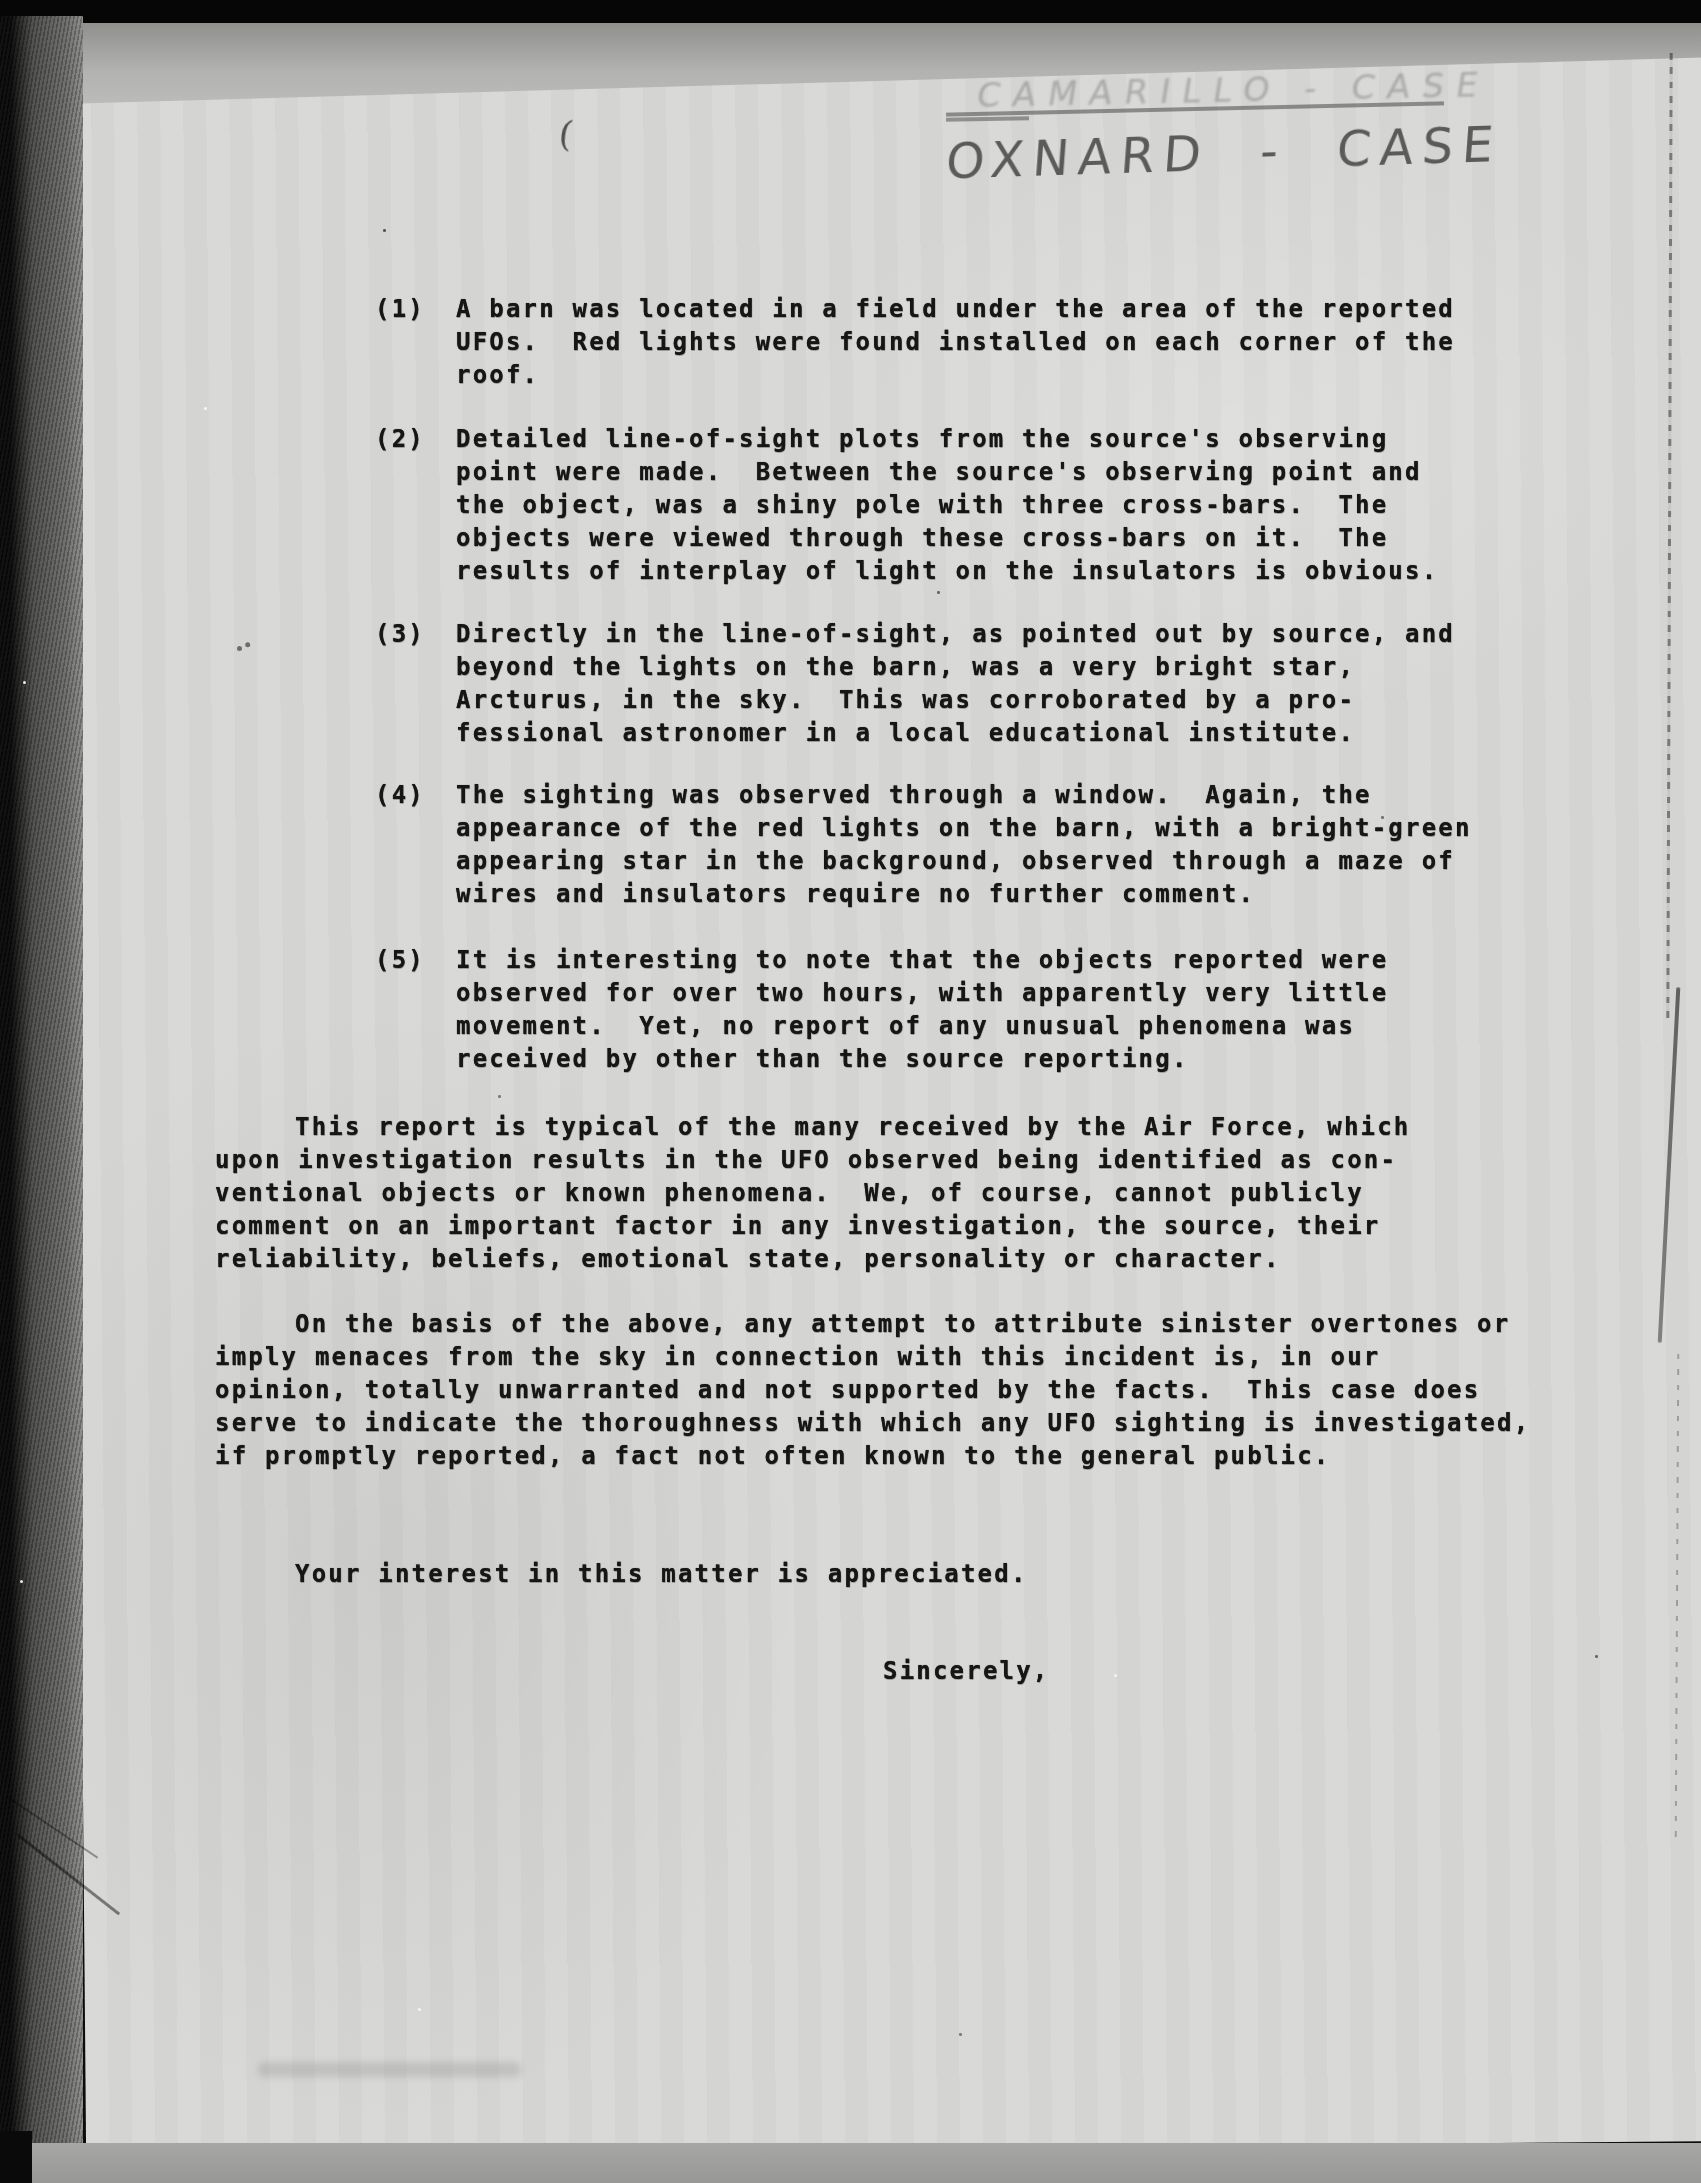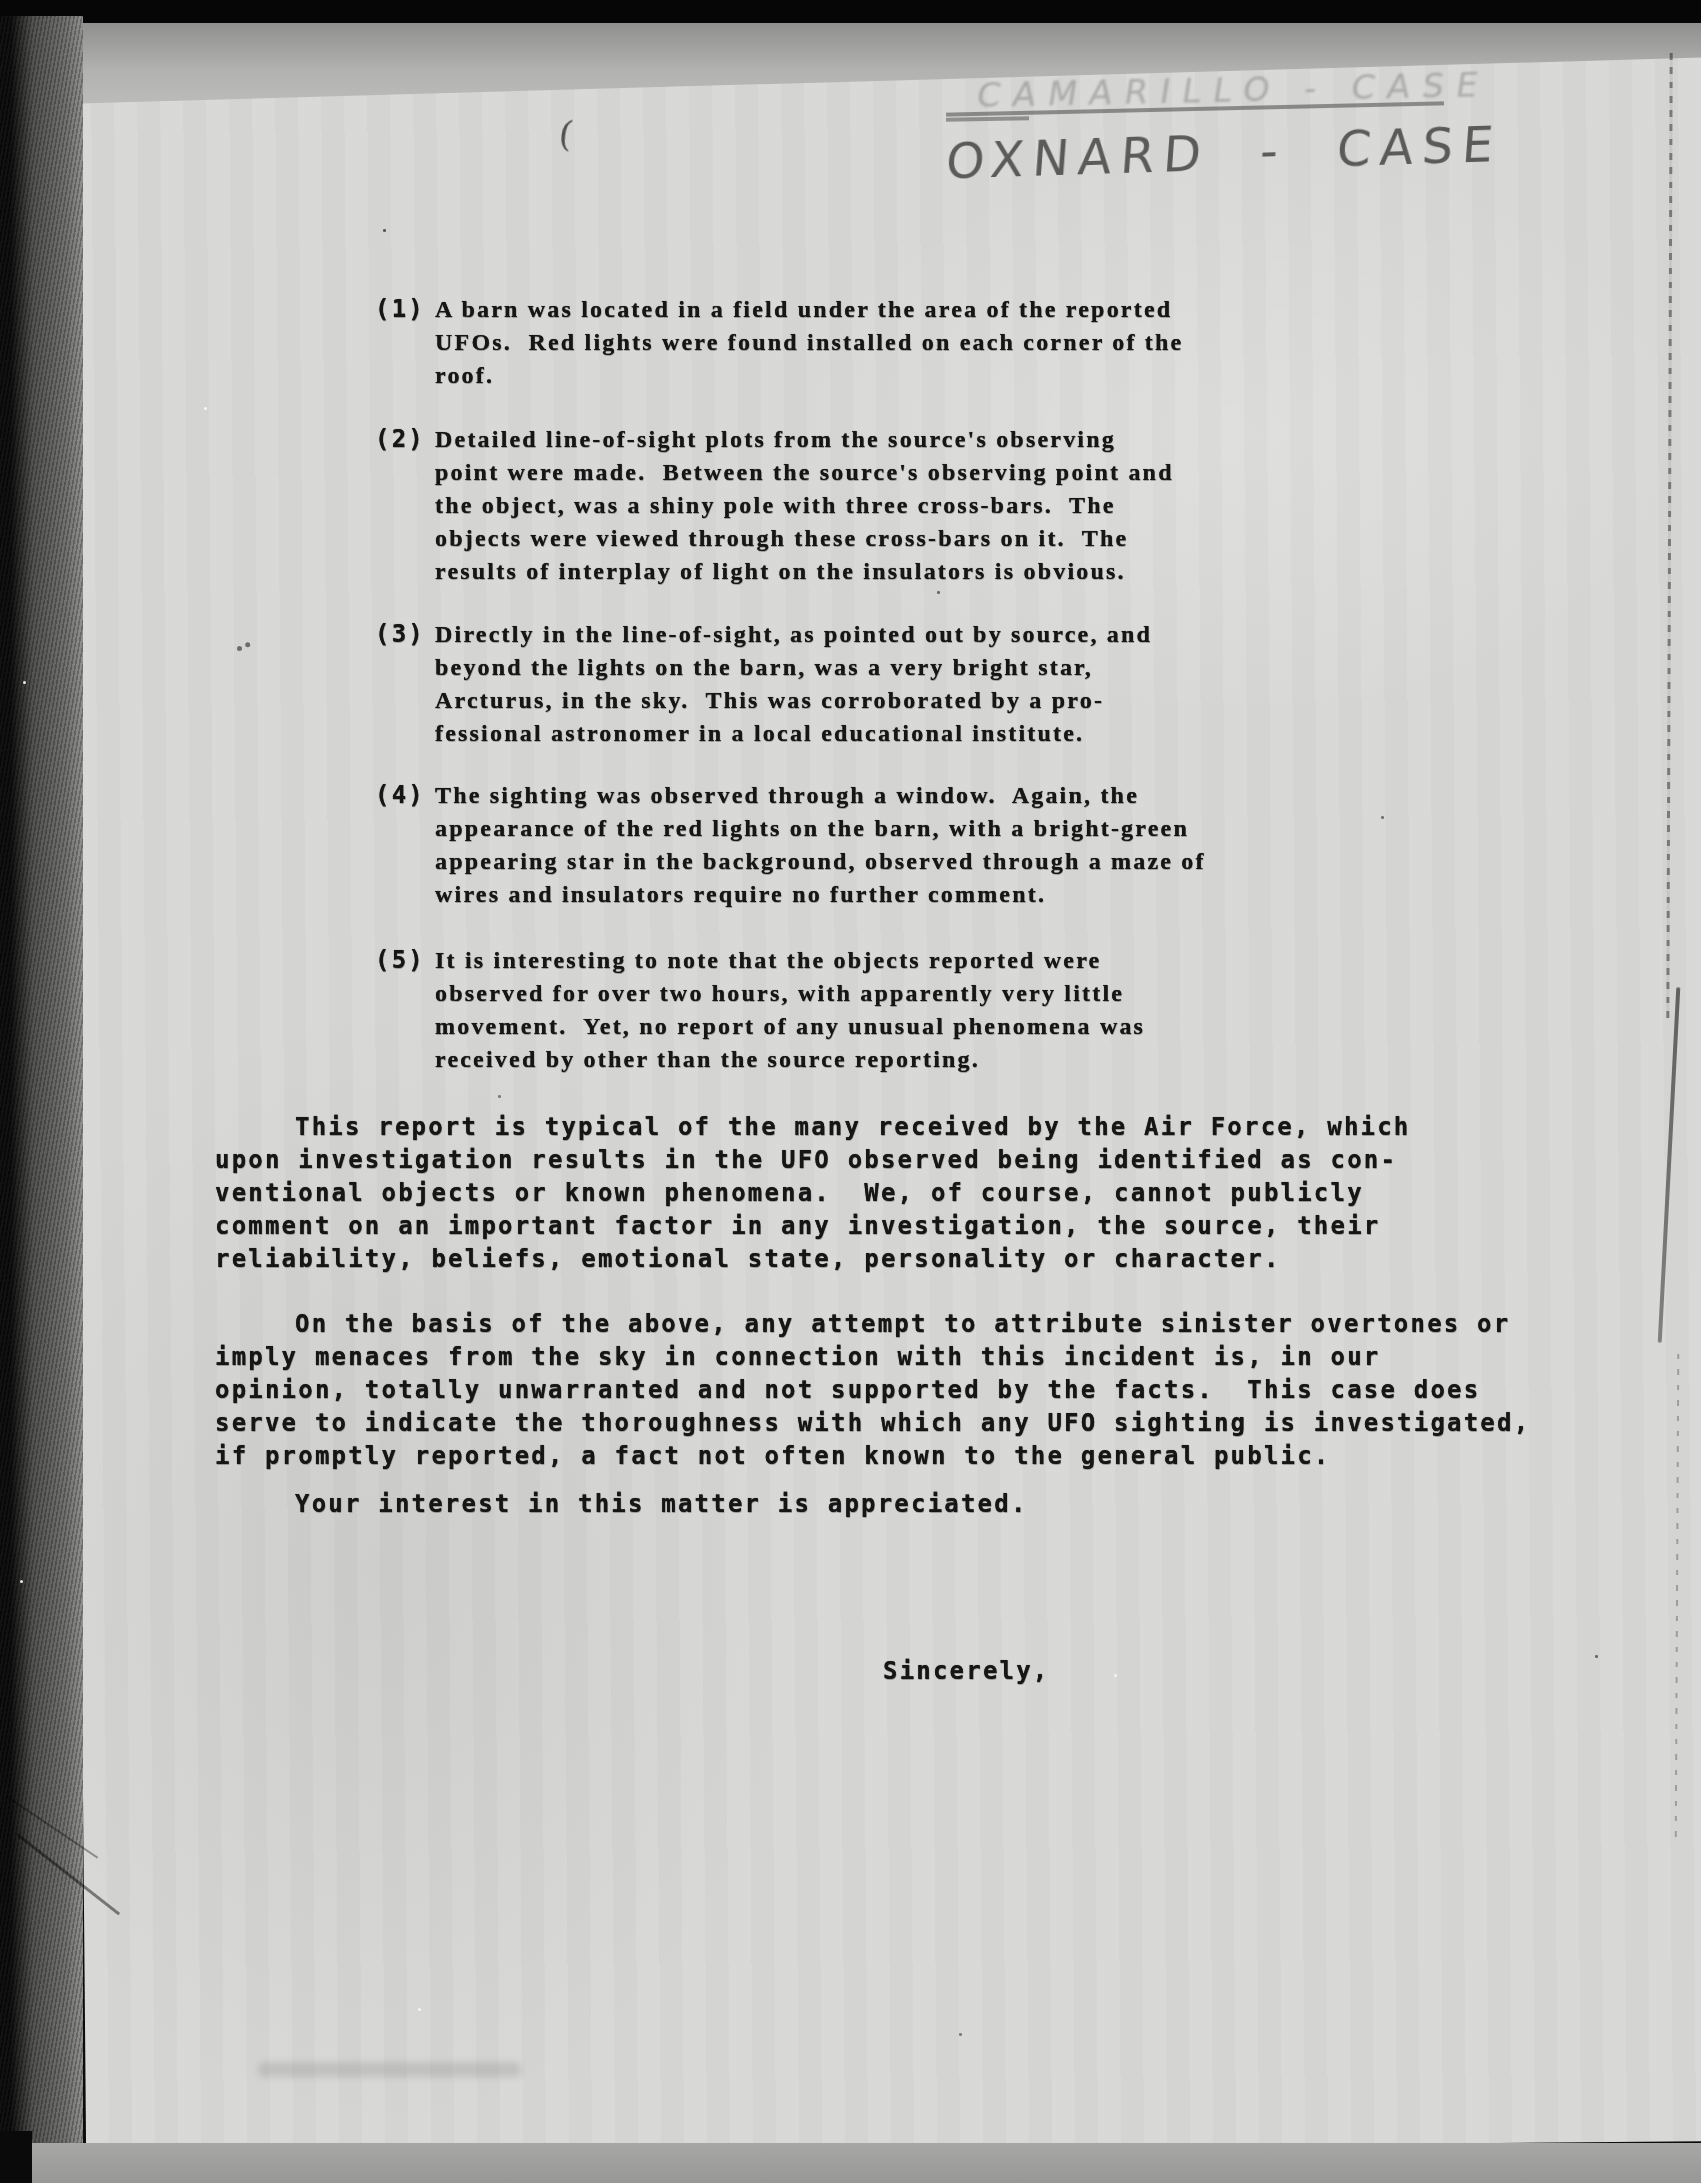--- a/index.html
+++ b/index.html
@@ -55,21 +55,21 @@
     filter:blur(0.5px);transform:rotate(.3deg);z-index:4;}
   
   .typed{
     left:0;top:0;width:1702px;height:2183px;z-index:6;
     color:#1a1a1a;font-weight:700;font-size:24px;line-height:33px;letter-spacing:2.2px;
     text-shadow:0 0 0.8px rgba(18,18,18,.8), 0.5px 0.5px 0 rgba(18,18,18,.25);
     filter:blur(0.2px) contrast(1.04);
   }
   .item{position:absolute;left:0;width:1702px;}
   .item .num{position:absolute;left:375px;top:0;}
-  .item .itxt{position:absolute;left:435px;top:0;width:1179px;white-space:pre-wrap;font-family:Liberation Serif, serif;}
+  .item .itxt{position:absolute;left:456px;top:0;width:1179px;white-space:pre-wrap;}
   .para{position:absolute;left:215px;width:1458px;white-space:pre-wrap;text-indent:80px;}
   .closing{position:absolute;left:883px;top:1655px;}
   
   .handwriting{left:0;top:0;width:1702px;height:2183px;z-index:7;font-family:"DejaVu Sans", sans-serif;}
   .hw-struck{
     position:absolute;left:977px;top:70px;
     font-size:34px;letter-spacing:12px;color:#6d6d6b;opacity:.42;
     filter:blur(1px);transform:rotate(-1.2deg) skewX(-10deg);white-space:nowrap;
   }
   .strike-main{position:absolute;left:946px;top:107px;width:498px;height:4.4px;background:#4a4a48;opacity:.55;filter:blur(0.7px);transform:rotate(-1.3deg);}
@@ -151,21 +151,21 @@
   <div class="para" style="top:1111px">This report is typical of the many received by the Air Force, which
 upon investigation results in the UFO observed being identified as con-
 ventional objects or known phenomena.  We, of course, cannot publicly
 comment on an important factor in any investigation, the source, their
 reliability, beliefs, emotional state, personality or character.</div>
   <div class="para" style="top:1308px">On the basis of the above, any attempt to attribute sinister overtones or
 imply menaces from the sky in connection with this incident is, in our
 opinion, totally unwarranted and not supported by the facts.  This case does
 serve to indicate the thoroughness with which any UFO sighting is investigated,
 if promptly reported, a fact not often known to the general public.</div>
-  <div class="para" style="top:1488px">Your interest in this matter is appreciated.</div>
+  <div class="para" style="top:1558px">Your interest in this matter is appreciated.</div>
 
   <div class="closing">Sincerely,</div>
 </div>
 
 <div class="layer handwriting">
   <div class="hw-struck">CAMARILLO - CASE</div>
   <div class="strike-main"></div>
   <div class="strike-short"></div>
   <div class="hw-case">OXNARD - CASE</div>
 </div>

